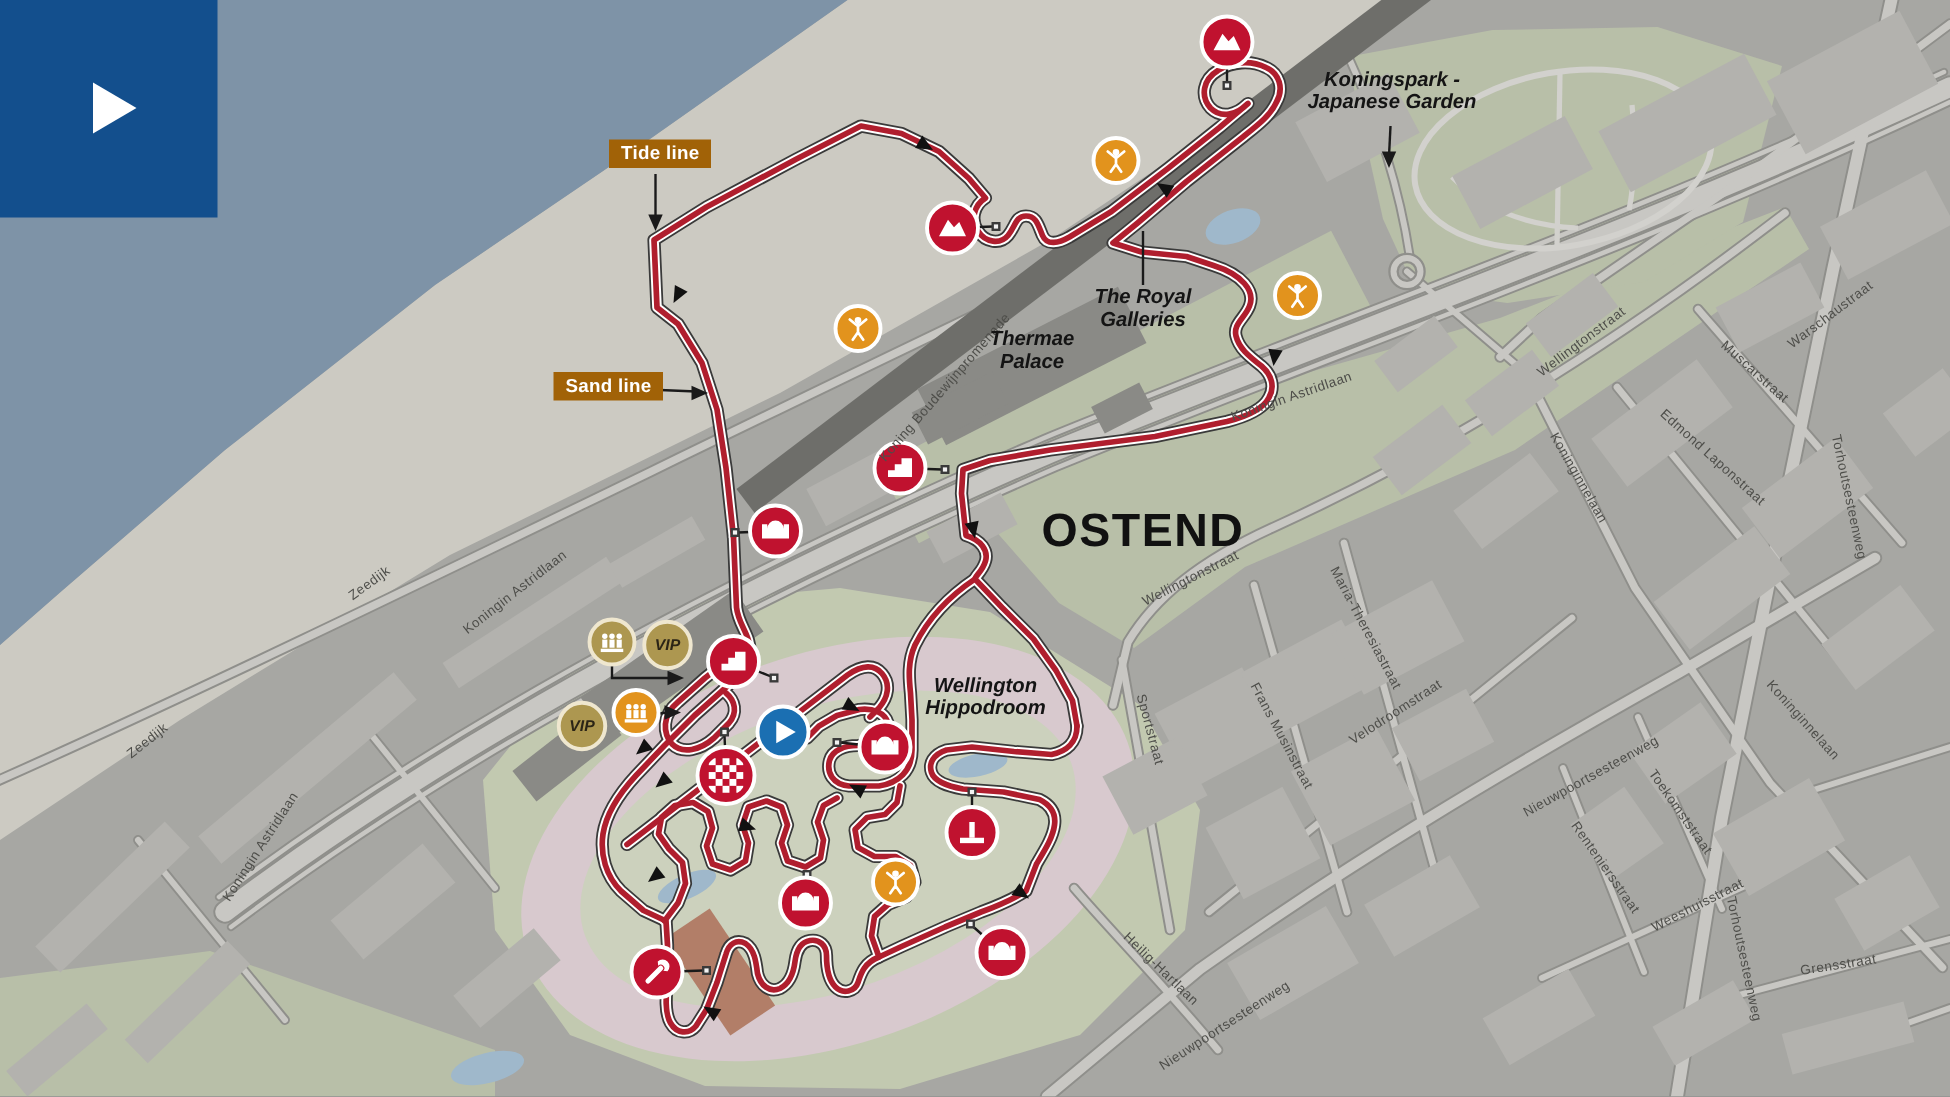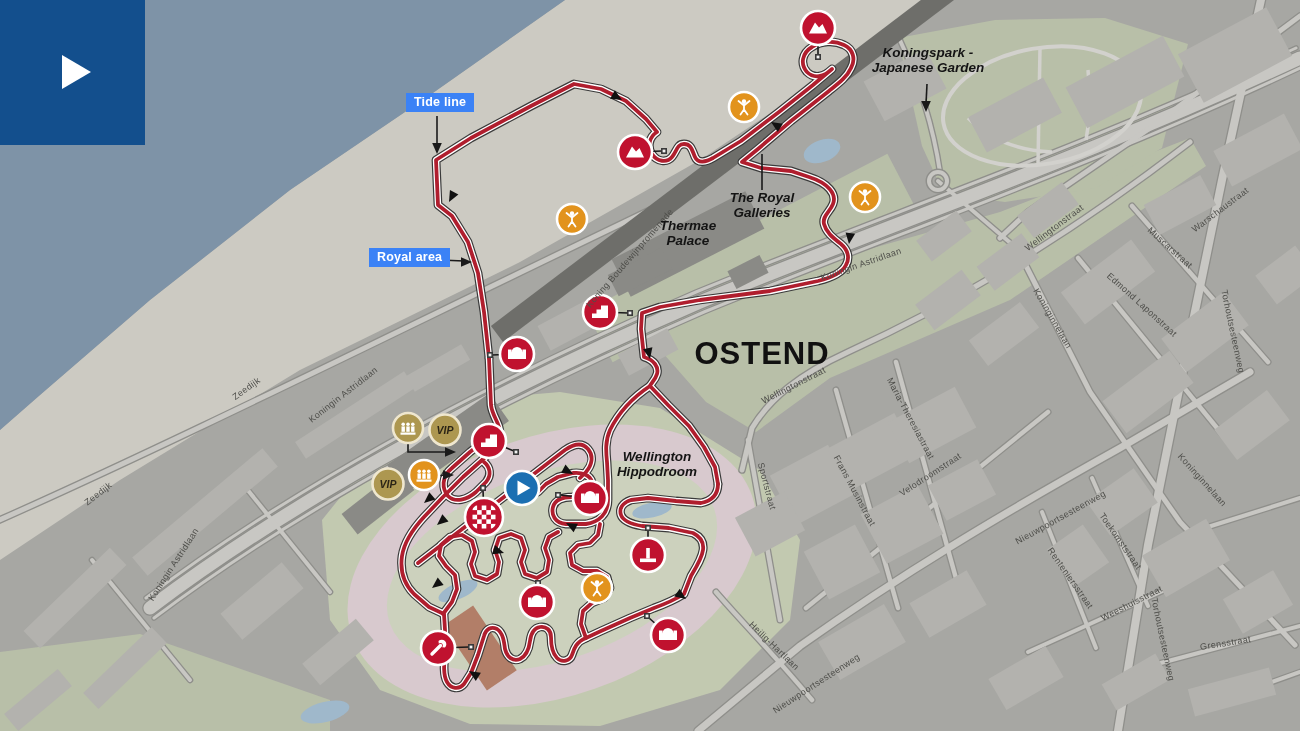--- a/index.html
+++ b/index.html
@@ -1,19 +1,19 @@
 <!DOCTYPE html>
 <html><head>
 <meta charset="utf-8">
 <style>
   html,body{margin:0;padding:0;background:#888;}
   #stage{position:relative;width:1300px;height:731px;overflow:hidden;
          font-family:"Liberation Sans",sans-serif;background:#A7A7A3;}
   #map{position:absolute;left:0;top:0;}
-  .map-tag{position:absolute;background:#3b82f6;color:#fff;font-weight:bold;
+  .map-tag{position:absolute;background:#a16207;color:#fff;font-weight:bold;
            font-size:12.5px;padding:2px 8px 3px;letter-spacing:.2px;white-space:nowrap;}
   #tide-tag{left:406px;top:93px;}
   #sand-tag{left:369px;top:248px;}
   #logo{position:absolute;left:0;top:0;width:145px;height:145px;background:#134F8D;}
   #logo svg{position:absolute;left:0;top:0;}
 </style>
 </head>
 <body>
 
 <div id="stage">
@@ -375,20 +375,20 @@
         <text x="0" y="0" transform="translate(772,648) rotate(44)" text-anchor="middle" font-size="9" fill="#4E4E4A" letter-spacing="0.4" font-family="&quot;Liberation Sans&quot;,sans-serif">Heilig-Hartlaan</text>
         <text x="688" y="230" text-anchor="middle" font-size="13.5" font-weight="bold" font-style="italic" fill="#141414" font-family="&quot;Liberation Sans&quot;,sans-serif"><tspan x="688" dy="0">Thermae</tspan><tspan x="688" dy="15">Palace</tspan></text>
         <text x="762" y="202" text-anchor="middle" font-size="13.5" font-weight="bold" font-style="italic" fill="#141414" font-family="&quot;Liberation Sans&quot;,sans-serif"><tspan x="762" dy="0">The Royal</tspan><tspan x="762" dy="15">Galleries</tspan></text>
         <text x="928" y="57" text-anchor="middle" font-size="13.5" font-weight="bold" font-style="italic" fill="#141414" font-family="&quot;Liberation Sans&quot;,sans-serif"><tspan x="928" dy="0">Koningspark -</tspan><tspan x="928" dy="15">Japanese Garden</tspan></text>
         <text x="657" y="461" text-anchor="middle" font-size="13.5" font-weight="bold" font-style="italic" fill="#141414" font-family="&quot;Liberation Sans&quot;,sans-serif"><tspan x="657" dy="0">Wellington</tspan><tspan x="657" dy="15">Hippodroom</tspan></text>
         <text x="762" y="364" text-anchor="middle" font-size="31" font-weight="bold" fill="#111" letter-spacing="1" font-family="&quot;Liberation Sans&quot;,sans-serif">OSTEND</text>
       </g>
     </svg>
 
   <div class="map-tag" id="tide-tag">Tide line</div>
-  <div class="map-tag" id="sand-tag">Royal area</div>
+  <div class="map-tag" id="sand-tag">Sand line</div>
 
   <div id="logo">
     <svg width="145" height="145">
       <polygon points="62,55 91,72 62,89" fill="#ffffff"></polygon>
     </svg>
   </div>
 </div>
 
 </body></html>

